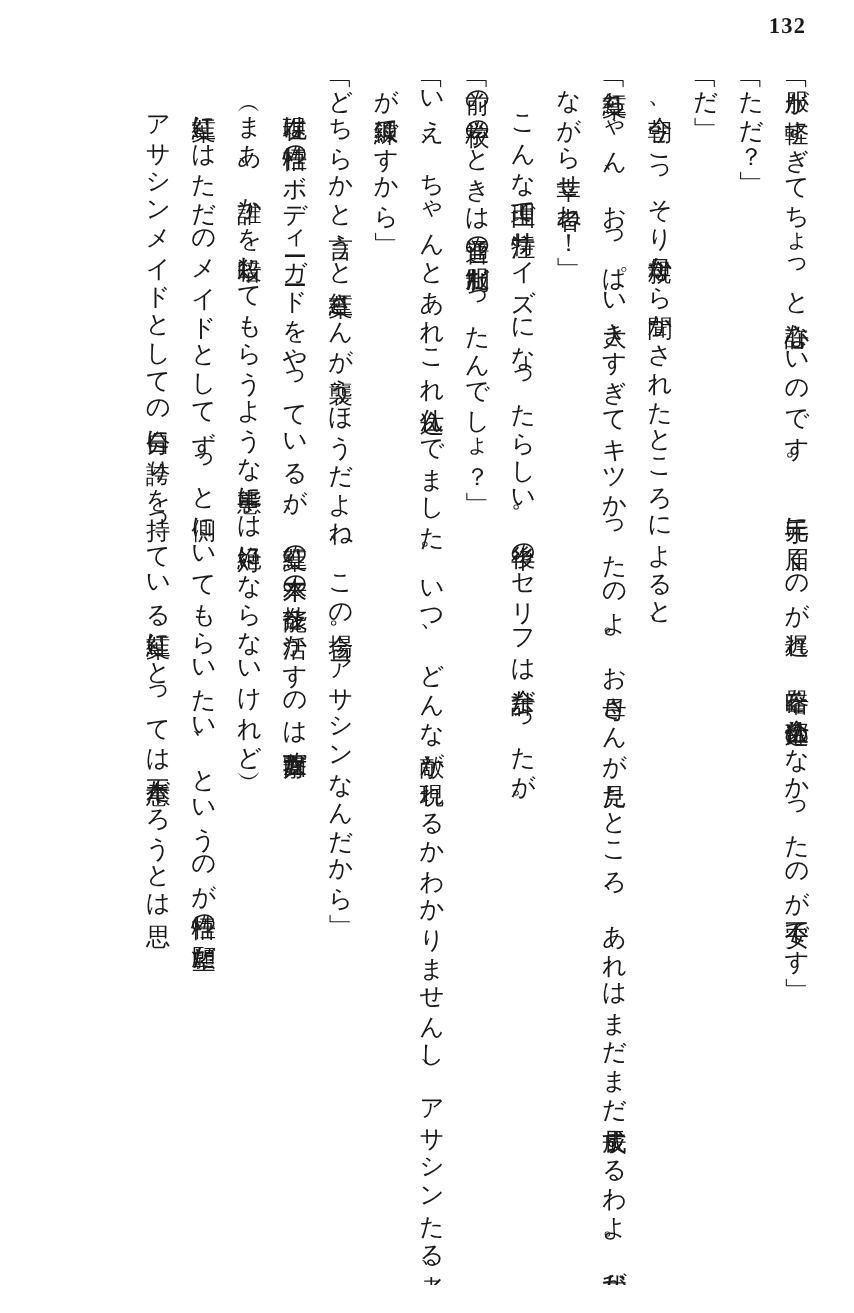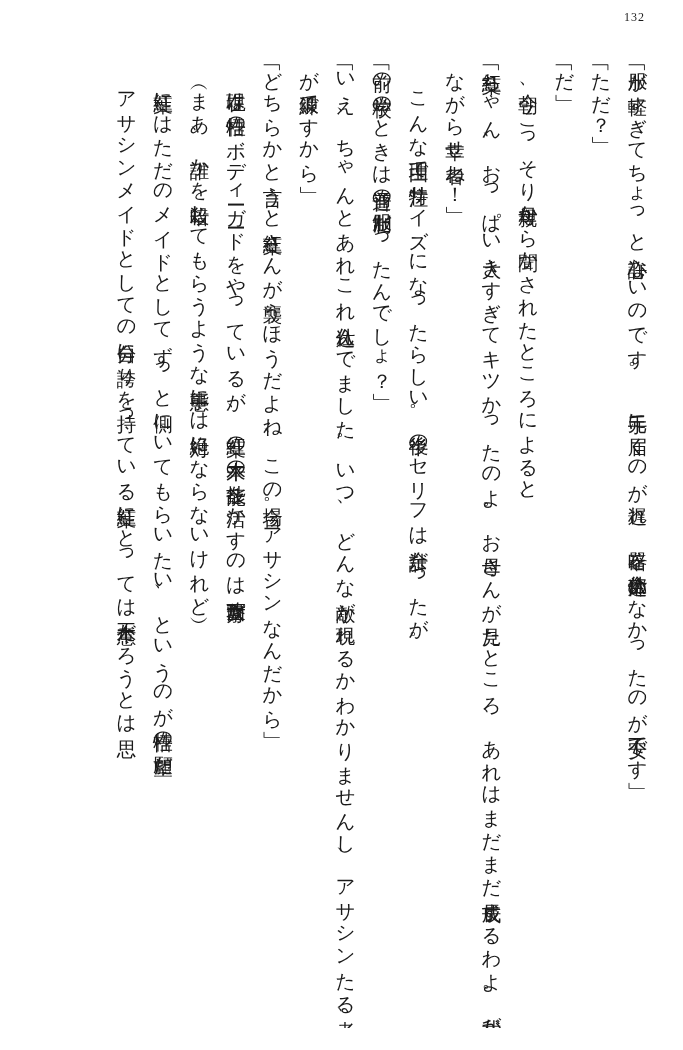--- a/index.html
+++ b/index.html
@@ -18,24 +18,25 @@
   .page {
     position: relative;
     width: 683px;
     height: 1050px;
     box-sizing: border-box;
   }
   .page-number {
     position: absolute;
     top: 10px;
     right: 38px;
-    font-size: 12px;
+    font-size: 18px;
     letter-spacing: 1px;
     color: #1a1a1a;
     font-family: "Liberation Serif", "DejaVu Serif", serif;
+    font-weight: bold;
   }
   .text-body {
     position: absolute;
     top: 58px;
     right: 28px;
     left: 26px;
     bottom: 22px;
     writing-mode: vertical-rl;
     text-orientation: upright;
     font-size: 19.5px;

